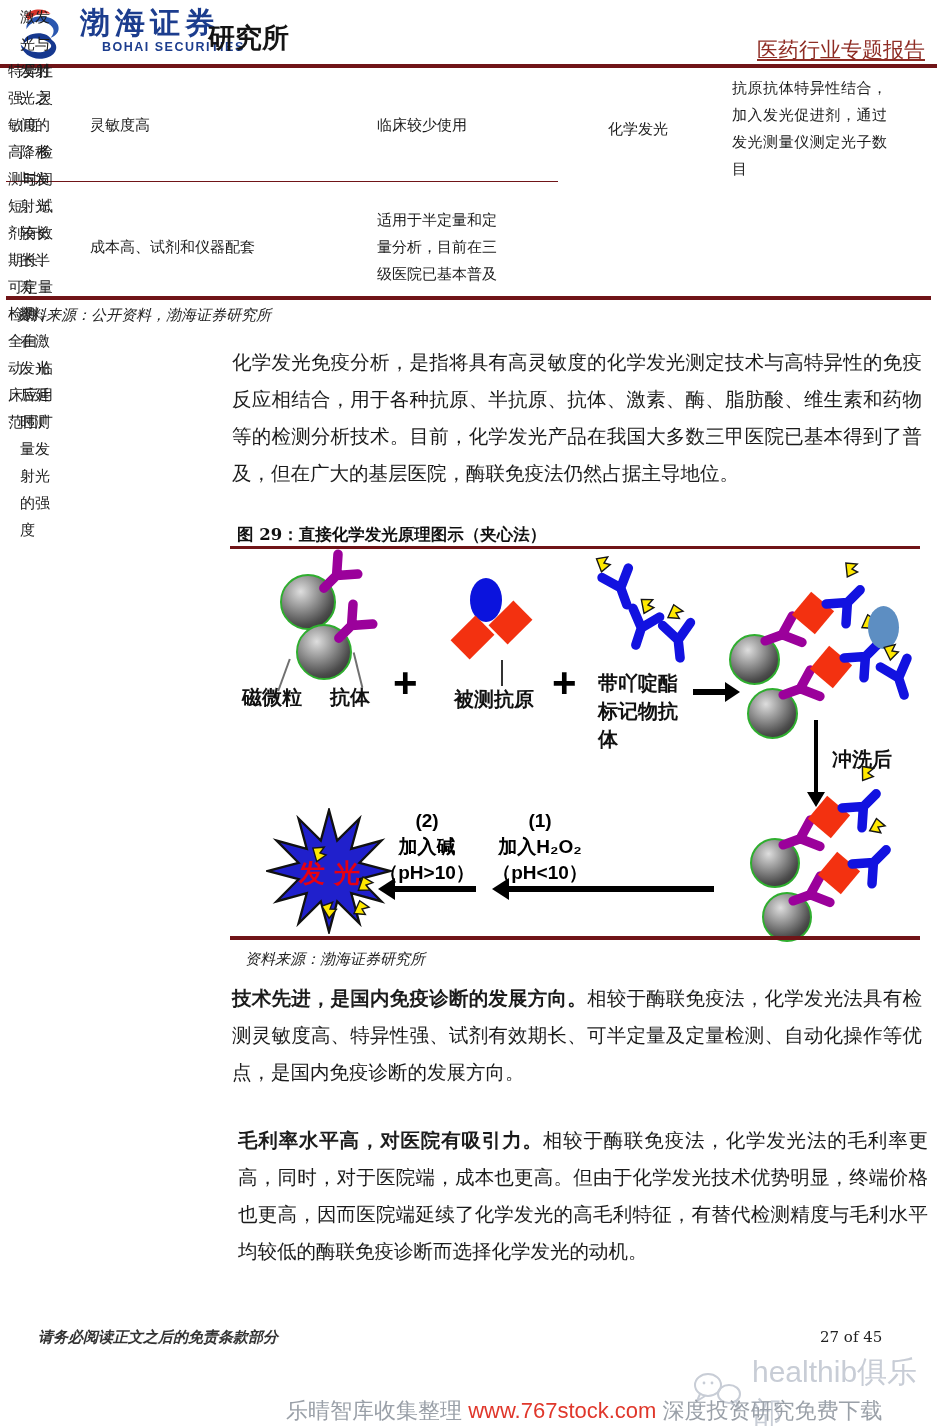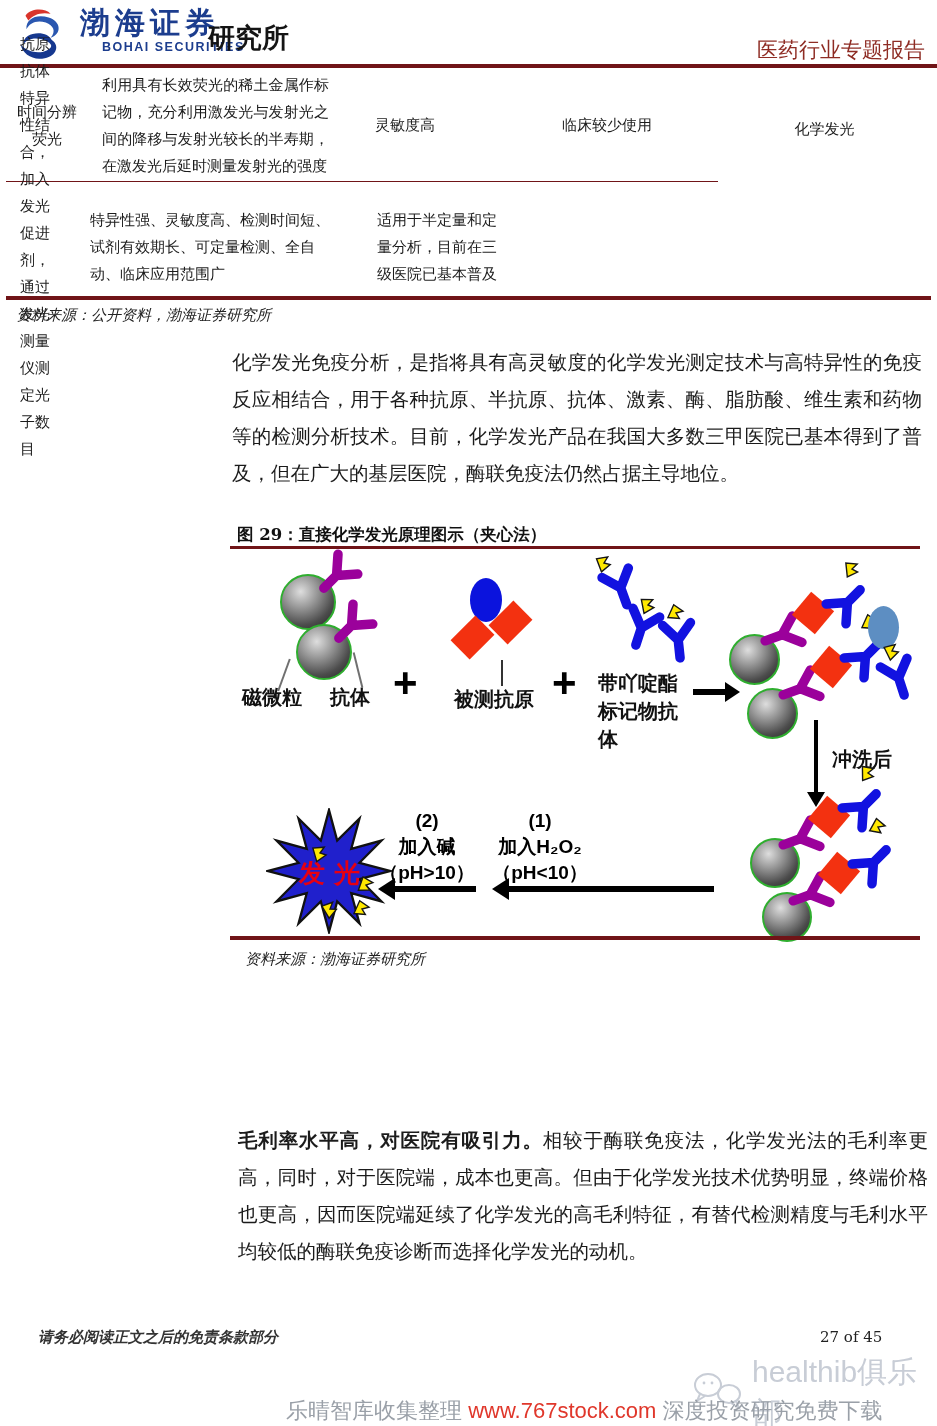--- a/index.html
+++ b/index.html
@@ -71,31 +71,31 @@
   <div class="abs" style="left:8px;top:6px;width:62px;height:56px;">
     <svg viewBox="0 0 64 58" width="62" height="56">
       <path d="M18 10 C24 2 38 2 44 8 C34 6 26 9 21 15 Z" fill="#d9342b"></path>
       <path d="M42 12 C55 16 56 29 44 33 C50 26 47 20 39 17 C29 14 22 18 19 24 C18 13 30 8 42 12 Z" fill="#2a57b0"></path>
       <path d="M45 35 C54 41 50 52 38 54 C26 57 15 50 13 40 C20 48 32 50 40 46 C46 43 46 40 41 37 C30 31 19 34 16 40 C15 29 31 26 40 30 C43 32 44 33 45 35 Z" fill="#16388f"></path>
     </svg>
   </div>
   <div class="abs brandcn" style="left:80px;top:8px;">渤海证券</div>
   <div class="abs branden" style="left:82px;top:40px;">BOHAI SECURITIES</div>
   <div class="abs dept" style="left:208px;top:20px;">研究所</div>
-  <div class="abs rpt" style="right:12px;top:36px;">医药行业专题报告</div>
+  <div class="abs rpt" style="right:12px;top:36px;text-decoration:underline;">医药行业专题报告</div>
   <div class="rule" style="left:0;top:64px;width:937px;height:4px;"></div>
 
   <div class="tbl">
-    <div class="cell r1 c1">时间分辨荧光</div>
     <div class="cell r1 c2">利用具有长效荧光的稀土金属作标记物，充分利用激发光与发射光之间的降移与发射光较长的半寿期，在激发光后延时测量发射光的强度</div>
     <div class="cell r1 c3">灵敏度高</div>
     <div class="cell r1 c5">临床较少使用</div>
     <div class="cell r2 c1">化学发光</div>
     <div class="cell r2 c2">抗原抗体特异性结合，加入发光促进剂，通过发光测量仪测定光子数目</div>
     <div class="cell r2 c3">特异性强、灵敏度高、检测时间短、试剂有效期长、可定量检测、全自动、临床应用范围广</div>
+    <div class="cell r2 c4">成本高、试剂和仪器配套</div>
     <div class="cell r2 c5">适用于半定量和定量分析，目前在三级医院已基本普及</div>
   </div>
   <div class="rule" style="left:6px;top:296px;width:925px;height:4px;"></div>
   <div class="abs src" style="left:16px;top:306px;">资料来源：公开资料，渤海证券研究所</div>
 
   <p class="para" style="top:344px;margin:0;">化学发光免疫分析，是指将具有高灵敏度的化学发光测定技术与高特异性的免疫反应相结合，用于各种抗原、半抗原、抗体、激素、酶、脂肪酸、维生素和药物等的检测分析技术。目前，化学发光产品在我国大多数三甲医院已基本得到了普及，但在广大的基层医院，酶联免疫法仍然占据主导地位。</p>
 
   <div class="figtitle" style="top:524px;">图 29：直接化学发光原理图示（夹心法）</div>
   <div class="rule" style="left:230px;top:546px;width:690px;height:3px;"></div>
 
@@ -240,20 +240,21 @@
           <use href="#abY" class="bl"></use>
         </svg></div>
     <div class="flag" style="left:640px;top:266px;transform:rotate(25deg);"><svg>
           <use href="#flagP"></use>
         </svg></div>
   </div>
 
   <div class="rule" style="left:230px;top:936px;width:690px;height:4px;"></div>
   <div class="abs src" style="left:245px;top:950px;">资料来源：渤海证券研究所</div>
 
+  <p class="para" style="top:980px;margin:0;"><b>技术先进，是国内免疫诊断的发展方向。</b><span>相较于酶联免疫法，化学发光法具有检测灵敏度高、特异性强、试剂有效期长、可半定量及定量检测、自动化操作等优点，是国内免疫诊断的发展方向。</span></p>
 
   <p class="para" style="top:1116px;margin:6px;"><b>毛利率水平高，对医院有吸引力。</b><span>相较于酶联免疫法，化学发光法的毛利率更高，同时，对于医院端，成本也更高。但由于化学发光技术优势明显，终端价格也更高，因而医院端延续了化学发光的高毛利特征，有替代检测精度与毛利水平均较低的酶联免疫诊断而选择化学发光的动机。</span></p>
 
   <div class="abs disc" style="left:38px;top:1328px;">请务必阅读正文之后的免责条款部分</div>
   <div class="abs pageno" style="left:820px;top:1328px;">27 of 45</div>
 
   <div class="abs" style="left:692px;top:1352px;display:flex;align-items:center;gap:8px;">
     <span>
       <svg width="52" height="42" viewBox="0 0 52 42" fill="none" stroke="#c8cdd6" stroke-width="2">
         <ellipse cx="16" cy="15" rx="13" ry="11"></ellipse>

